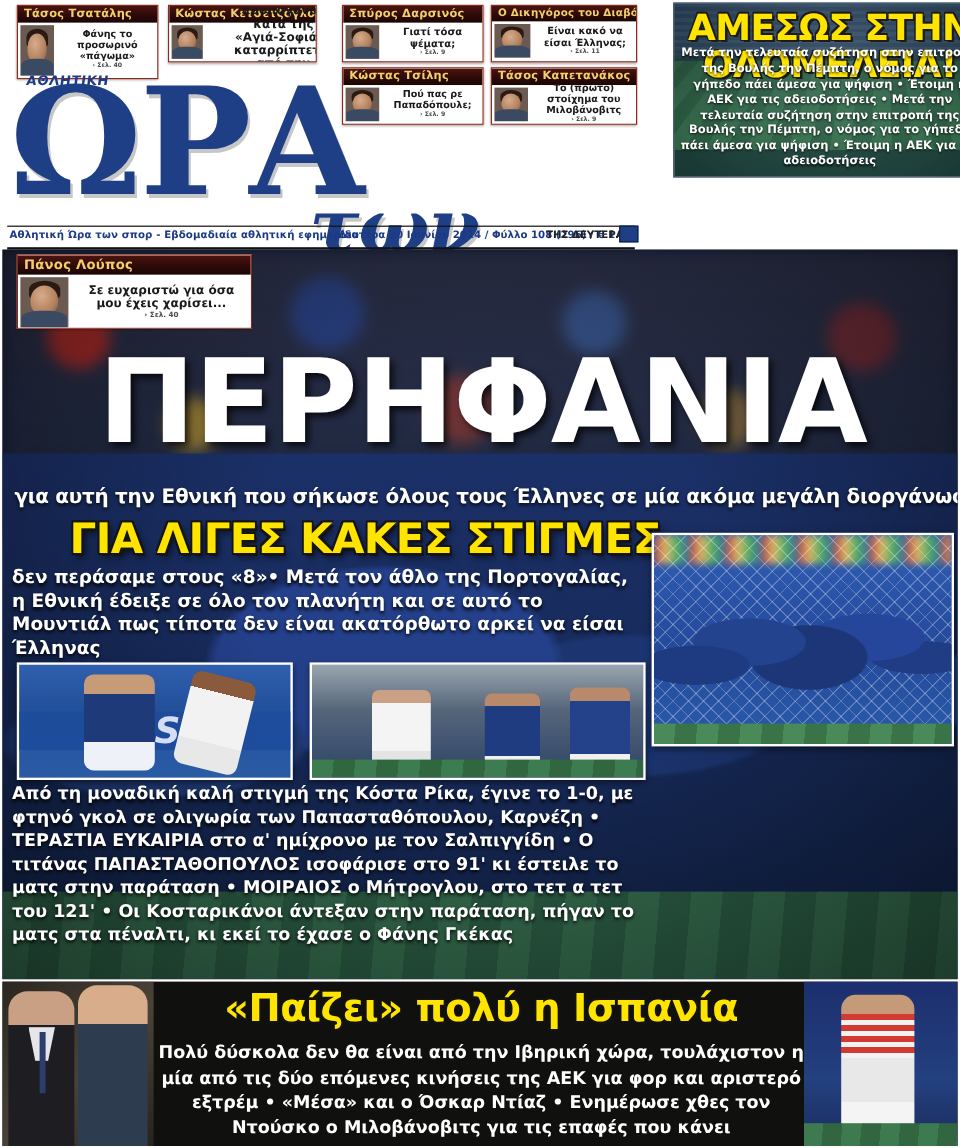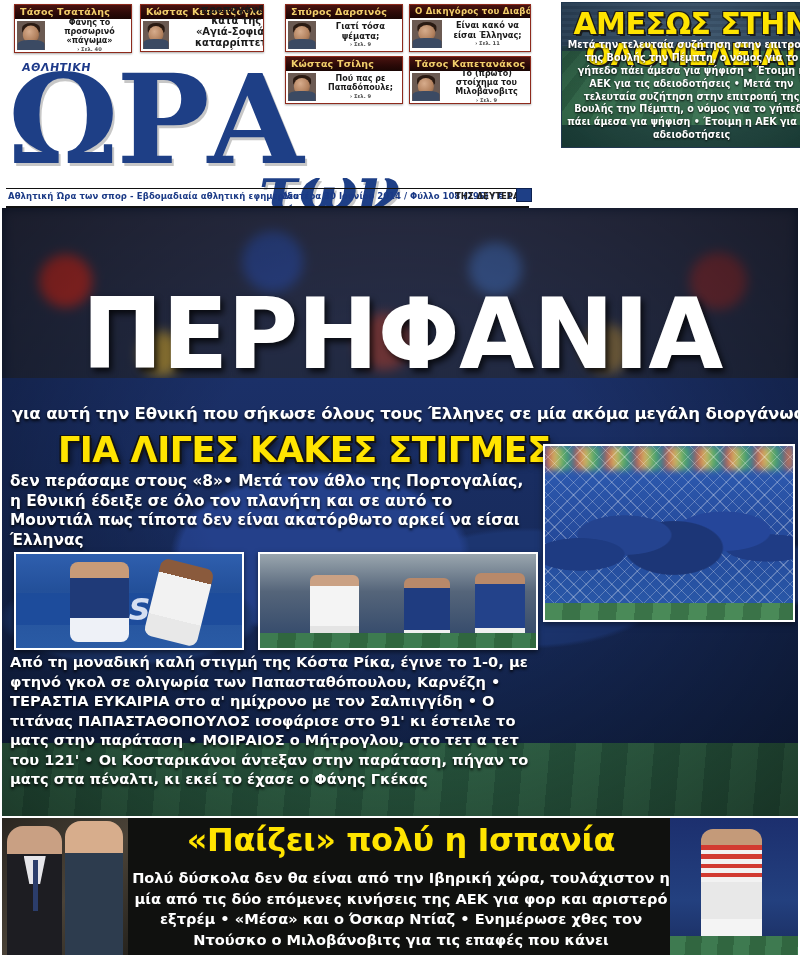--- a/index.html
+++ b/index.html
@@ -429,21 +429,21 @@
     color: #ffffff;
   }
 </style>
 </head>
 <body>
 
 <div id="page">
 
   <div id="top-strip">
 
-    <div class="col-box" style="left:14px; top:4px; width:118px; height:49px;">
+    <div class="col-box" style="left:14px; top:4px; width:118px; height:62px;">
       <div class="col-head" style="font-size:9.5px;">Τάσος Τσατάλης</div>
       <div class="col-body">
         <div class="col-photo" style="width:28px;">
           <div class="hair"></div>
             <div class="face"></div>
             <div class="body"></div>
         </div>
         <div class="col-text">
           <div style="font-size:8px;">Φάνης το προσωρινό «πάγωμα»</div>
           <div class="col-ref" style="font-size:5.2px;">› Σελ. 40</div>
@@ -547,20 +547,34 @@
     <div id="stadium-title">ΑΜΕΣΩΣ ΣΤΗΝ ΟΛΟΜΕΛΕΙΑ!</div>
     <div id="stadium-blurb">Μετά την τελευταία συζήτηση στην επιτροπή της Βουλής την Πέμπτη, ο νόμος για το γήπεδο πάει άμεσα για ψήφιση • Έτοιμη η ΑΕΚ για τις αδειοδοτήσεις • Μετά την τελευταία συζήτηση στην επιτροπή της Βουλής την Πέμπτη, ο νόμος για το γήπεδο πάει άμεσα για ψήφιση • Έτοιμη η ΑΕΚ για τις αδειοδοτήσεις</div>
   </div>
 
   <div id="hero">
     <div class="crowd"></div>
     <div class="players"></div>
     <div class="turf"></div>
     <div class="vignette"></div>
 
+    <div id="loupos-box" class="col-box">
+      <div class="col-head" style="font-size:11px;">Πάνος Λούπος</div>
+      <div class="col-body">
+        <div class="col-photo" style="width:40px;">
+          <div class="hair"></div>
+            <div class="face"></div>
+            <div class="body"></div>
+        </div>
+        <div class="col-text">
+          <div style="font-size:10px;">Σε ευχαριστώ για όσα μου έχεις χαρίσει...</div>
+          <div class="col-ref" style="font-size:6px;">› Σελ. 40</div>
+        </div>
+      </div>
+    </div>
 
     <div id="main-title">ΠΕΡΗΦΑΝΙΑ</div>
     <div id="main-subtitle">για αυτή την Εθνική που σήκωσε όλους τους Έλληνες σε μία ακόμα μεγάλη διοργάνωση</div>
 
     <div id="yellow-head">ΓΙΑ ΛΙΓΕΣ ΚΑΚΕΣ ΣΤΙΓΜΕΣ...</div>
     <div id="yellow-deck">δεν περάσαμε στους «8»• Μετά τον άθλο της Πορτογαλίας, η Εθνική έδειξε σε όλο τον πλανήτη και σε αυτό το Μουντιάλ πως τίποτα δεν είναι ακατόρθωτο αρκεί να είσαι Έλληνας</div>
 
     <div id="subphoto-1" class="subphoto">
       <div class="visa">VISA</div>
       <div class="p-blue"></div>

